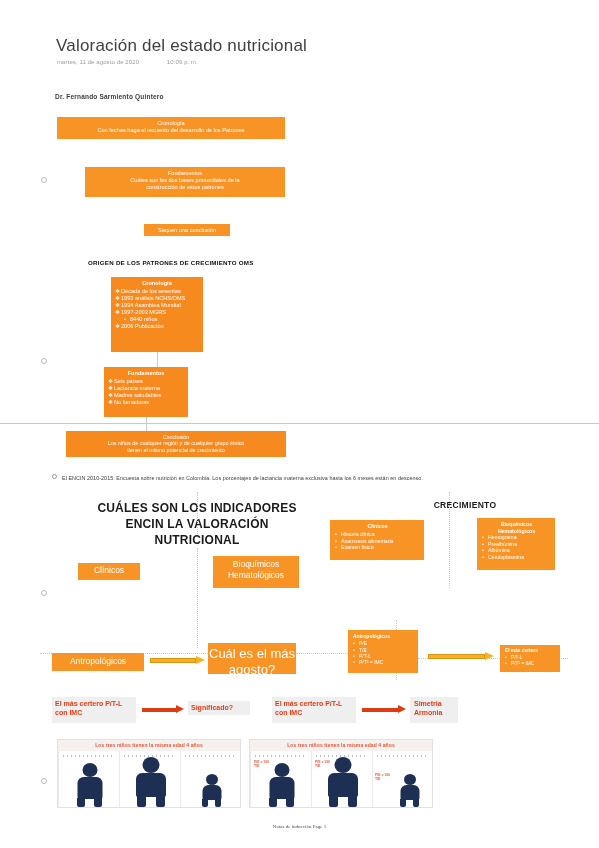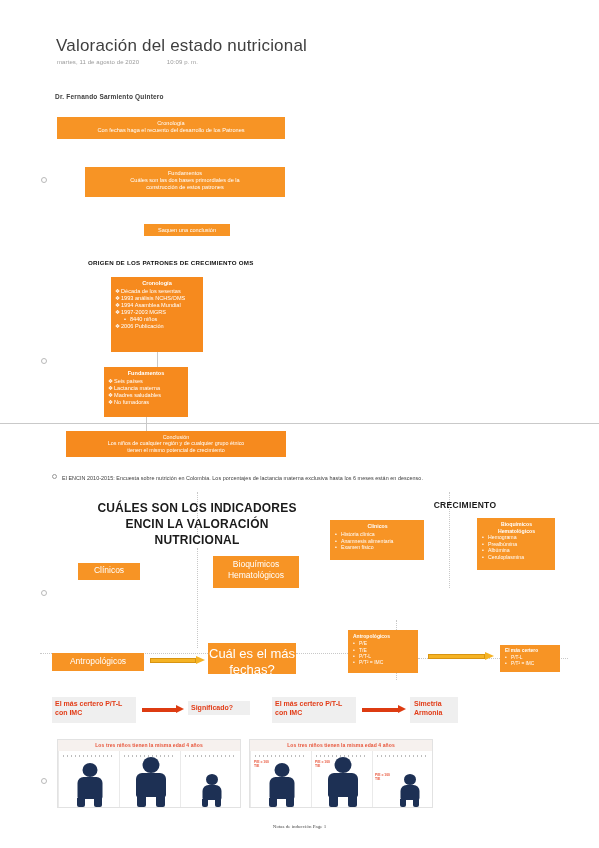--- a/index.html
+++ b/index.html
@@ -282,21 +282,21 @@
 
   <div class="obox" id="box-antropologicos">Antropológicos</div>
 
   <div class="yarrow" id="arrow-1">
     <div class="shaft"></div>
     <div class="head"></div>
   </div>
 
   <div class="obox" id="box-cual-certero">
     <span class="ln">Cuál es el más</span>
-    <span class="ln">fechas?</span>
+    <span class="ln">agosto?</span>
   </div>
 
   <div class="obox" id="box-antro-list">
     <span class="hd">Antropológicos</span>
     <span class="li"><span class="dm">•</span><span>P/E</span></span>
     <span class="li"><span class="dm">•</span><span>T/E</span></span>
     <span class="li"><span class="dm">•</span><span>P/T-L</span></span>
     <span class="li"><span class="dm">•</span><span>P/T² = IMC</span></span>
   </div>
 

